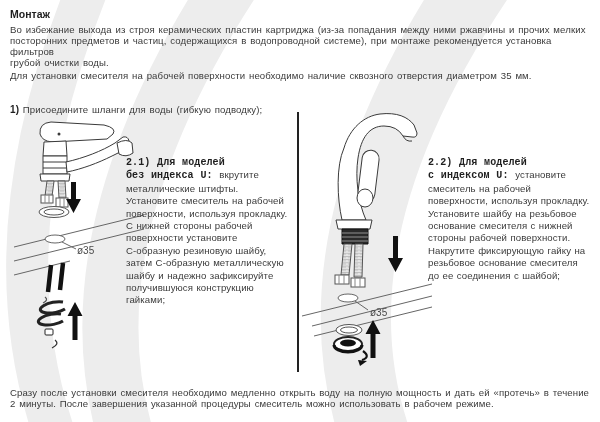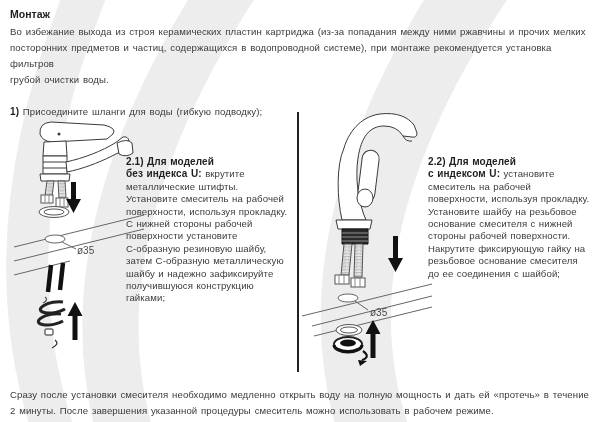--- a/index.html
+++ b/index.html
@@ -1,47 +1,48 @@
 <!DOCTYPE html>
 <html><head>
 <meta charset="utf-8">
 <style>
   html,body{margin:0;padding:0;background:#fff;}
   .page{position:relative;width:600px;height:422px;background:#fff;overflow:hidden;
         font-family:"Liberation Sans",sans-serif;color:#3a3a3a;}
   .bg{position:absolute;left:0;top:0;width:600px;height:422px;z-index:0;}
   .title{position:absolute;left:10px;top:8px;z-index:1;font-size:10.5px;font-weight:bold;color:#1f1f1f;}
-  .para{position:absolute;left:10px;width:582px;z-index:1;font-size:9.6px;line-height:16px;
+  .para{position:absolute;left:10px;width:582px;z-index:1;font-size:9.6px;line-height:11px;
         word-spacing:1px;letter-spacing:.1px;}
   .pre{white-space:pre-line;}
   .para b, .col b{color:#1f1f1f;}
   .step b{font-size:10px;}
   .col{position:absolute;z-index:1;font-size:9.6px;line-height:12.4px;white-space:pre-line;
        word-spacing:.6px;letter-spacing:.1px;}
-  .col b{font-size:10px;}
+  .col b{font-size:10px;font-family:Liberation Mono, monospace;}
   .divider{position:absolute;left:297px;top:112px;width:2px;height:260px;background:#222;z-index:1;}
   .diag{position:absolute;z-index:1;}
   .holetext{font-family:"Liberation Sans",sans-serif;}
 </style>
 </head>
 <body>
 
 <div class="page">
 
   <svg class="bg" viewBox="0 0 600 422">
     <path d="M95,-30 Q-20,240 60,450" fill="none" stroke="#ededed" stroke-width="42"></path>
     <path d="M240,-30 Q60,240 130,450" fill="none" stroke="#ededed" stroke-width="56"></path>
     <path d="M485,-30 Q300,240 380,450" fill="none" stroke="#ededed" stroke-width="70"></path>
   </svg>
 
   <div class="title">Монтаж</div>
 
   <div class="para pre" style="top:24px">Во избежание выхода из строя керамических пластин картриджа (из-за попадания между ними ржавчины и прочих мелких
 посторонних предметов и частиц, содержащихся в водопроводной системе), при монтаже рекомендуется установка фильтров
 грубой очистки воды.</div>
+  <div class="para" style="top:70px">Для установки смесителя на рабочей поверхности необходимо наличие сквозного отверстия диаметром 35 мм.</div>
 
   <div class="para step" style="top:104px"><b>1)</b><span> Присоедините шланги для воды (гибкую подводку);</span></div>
 
   <div class="divider"></div>
 
   <svg class="diag" style="left:14px;top:112px" width="130" height="252" viewBox="0 0 130 252">
     <defs>
       <pattern id="braid" width="6" height="3.2" patternUnits="userSpaceOnUse">
         <rect width="6" height="3.2" fill="#fff"></rect>
         <path d="M0,1 h6 M0,2.4 h2.6 M3.4,2.4 h2.6" stroke="#888" stroke-width="0.7" fill="none"></path>

